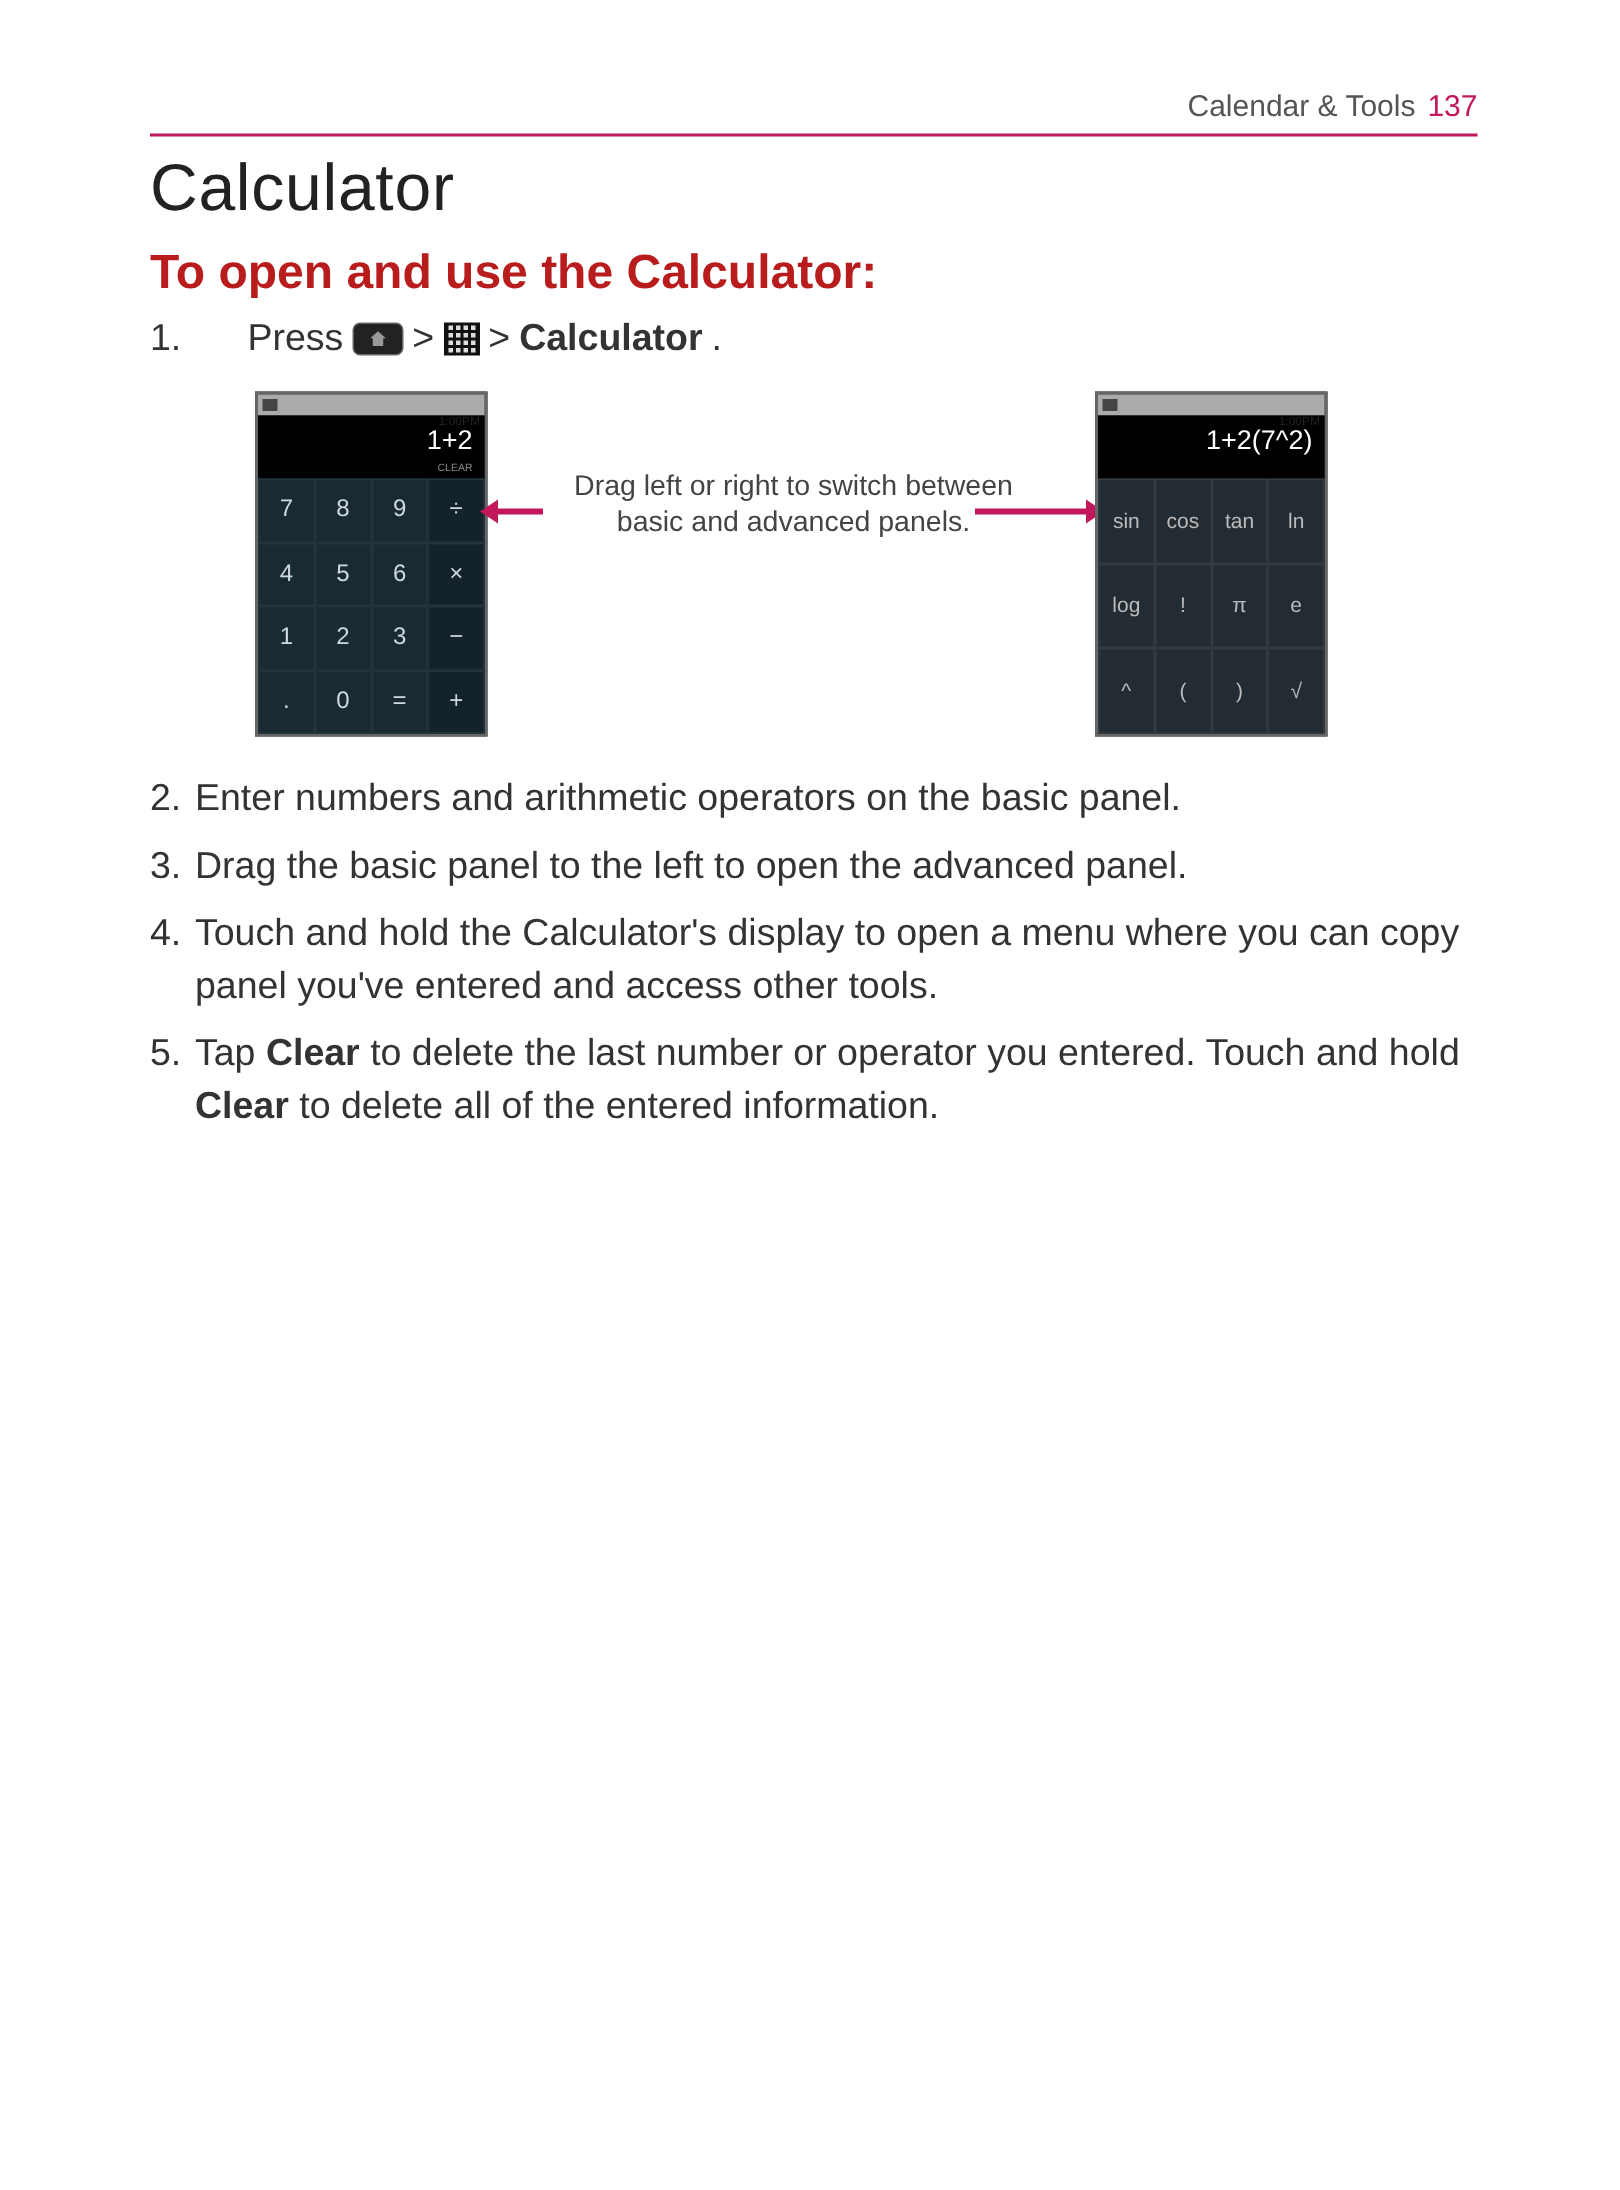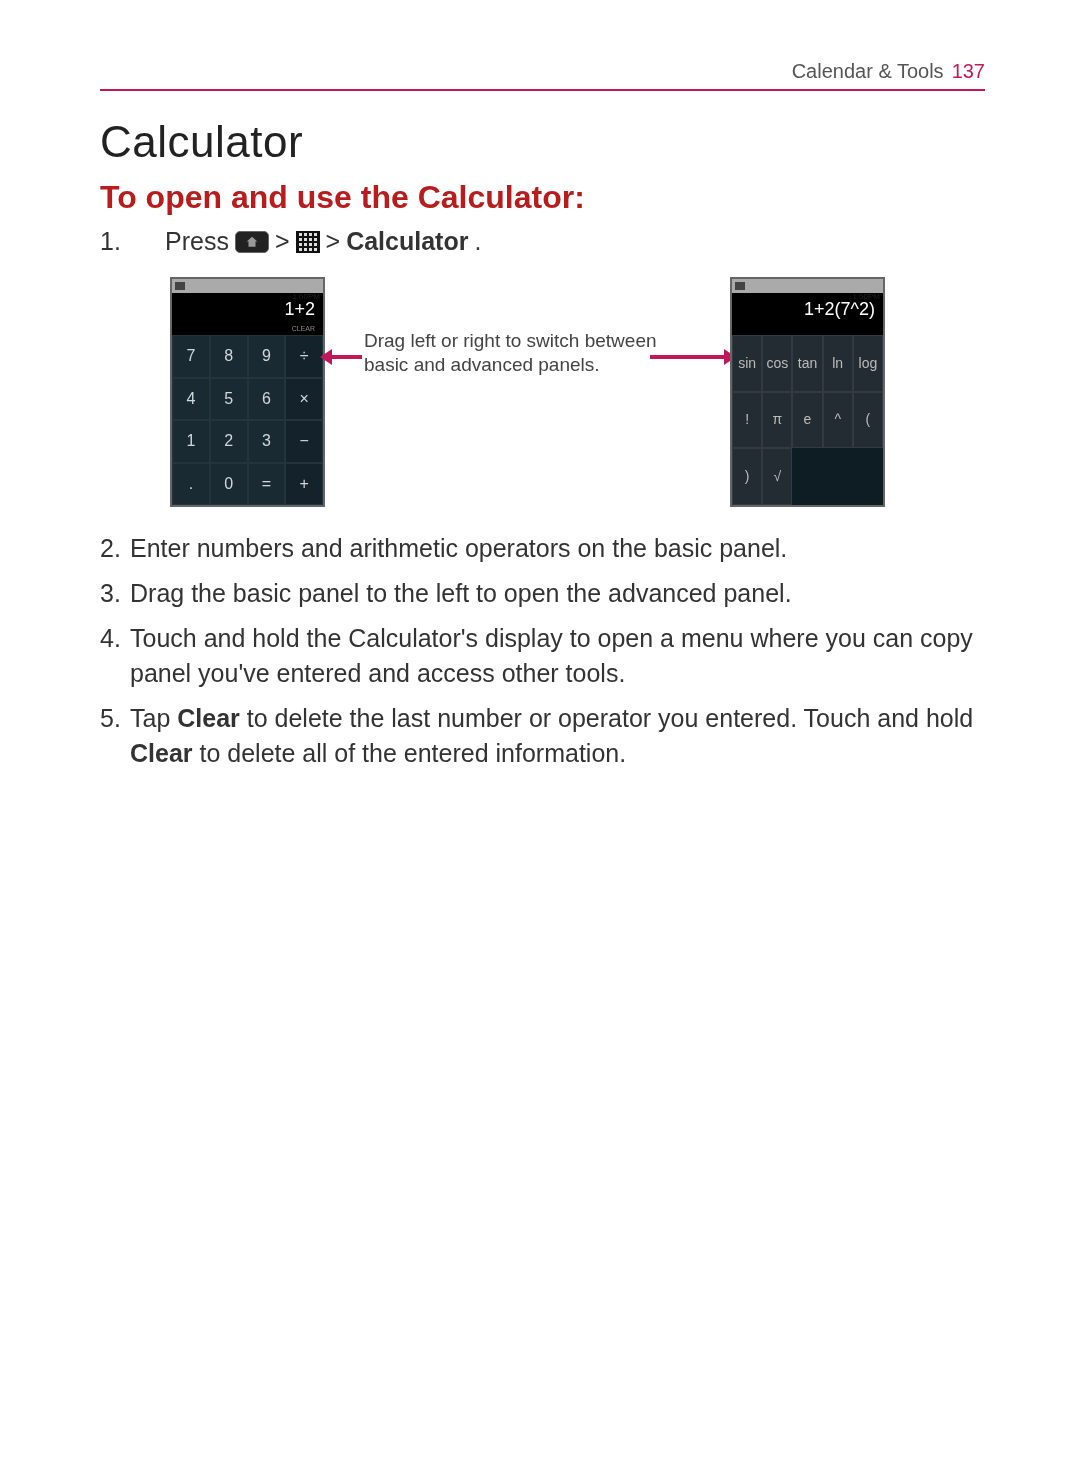--- a/index.html
+++ b/index.html
@@ -15,21 +15,21 @@
     padding: 60px 95px 60px 100px;
   }
   .header-row {
     display: flex;
     justify-content: flex-end;
     align-items: baseline;
     font-size: 20px;
     color: #555;
     border-bottom: 2px solid #c2185b;
     padding-bottom: 6px;
-    margin-bottom: 26px;
+    margin-bottom: 10px;
   }
   .header-row .pg { color: #c2185b; margin-left: 8px; }
   h1.title {
     font-size: 44px;
     font-weight: 400;
     color: #222;
     margin-bottom: 12px;
     letter-spacing: 0.5px;
   }
   p.intro {
@@ -109,31 +109,32 @@
   .keypad {
     display: grid; grid-template-columns: repeat(4, 1fr);
     height: calc(100% - 56px);
   }
   .keypad .k {
     border: 1px solid #24343c; display: flex; align-items: center;
     justify-content: center; font-size: 16px; color: #cfd8dc;
     background: #1a2a32;
   }
   .keypad .op { background: #14232b; }
-  .keypad.adv { grid-template-columns: repeat(5, 1fr); }
+  .keypad.adv { grid-template-columns: repeat(4, 1fr); }
   .keypad.adv .k { font-size: 14px; background: #232c32; border-color: #333b40; color: #bbb; }
 
   .annotation {
     position: absolute;
     left: 194px;
     top: 52px;
     width: 330px;
     font-size: 19px;
     line-height: 1.25;
     color: #444;
+    text-align: center;
   }
   .arrow {
     position: absolute;
     height: 4px;
     background: #c2185b;
     top: 78px;
   }
   .arrow.left-a { left: 160px; width: 32px; }
   .arrow.right-a { left: 480px; width: 76px; }
   .arrow::before {

